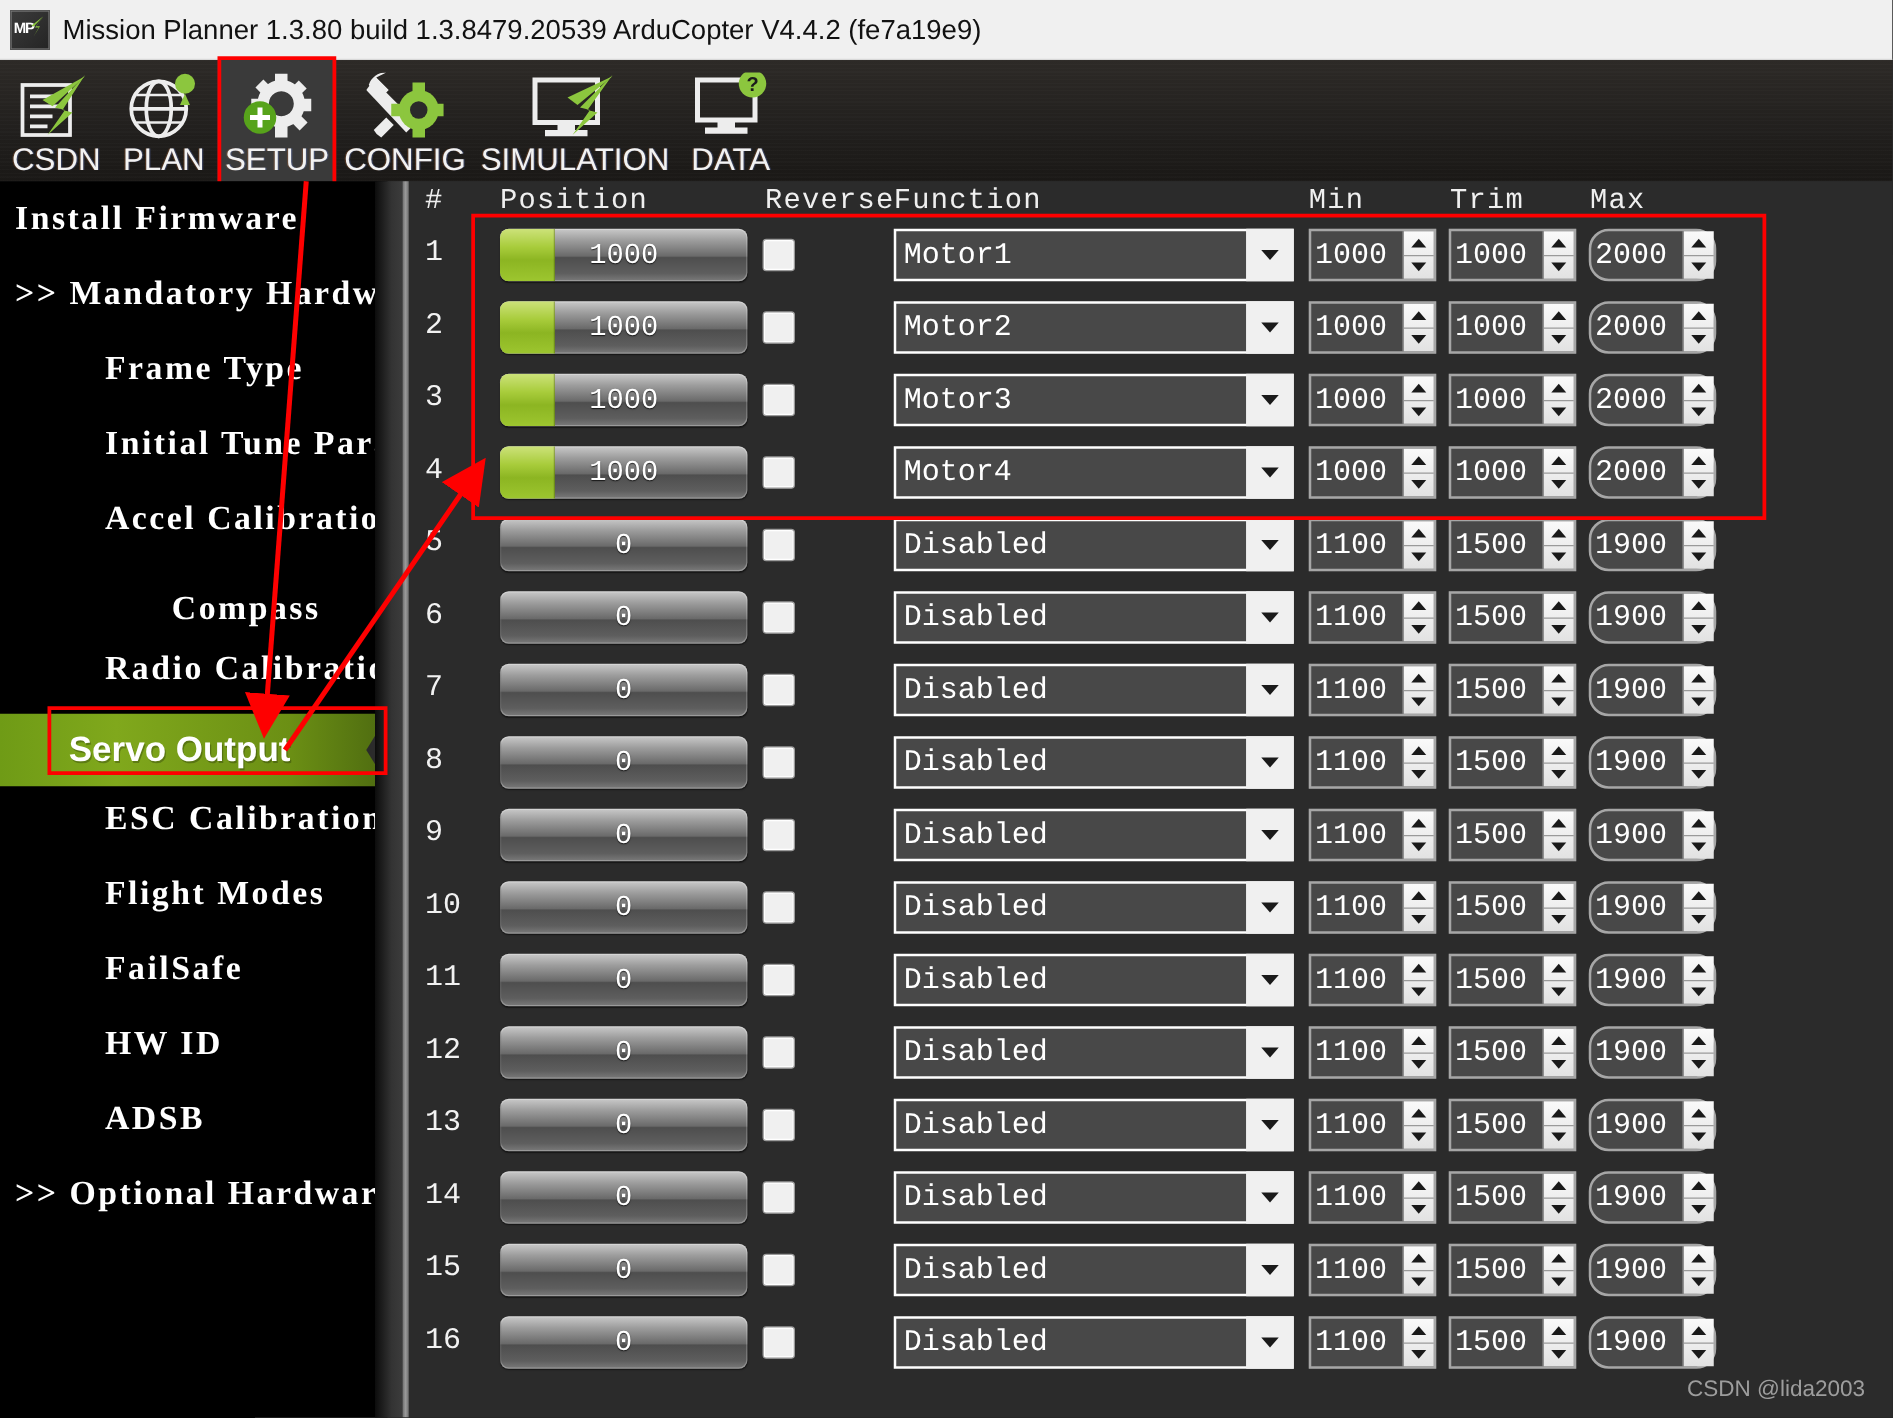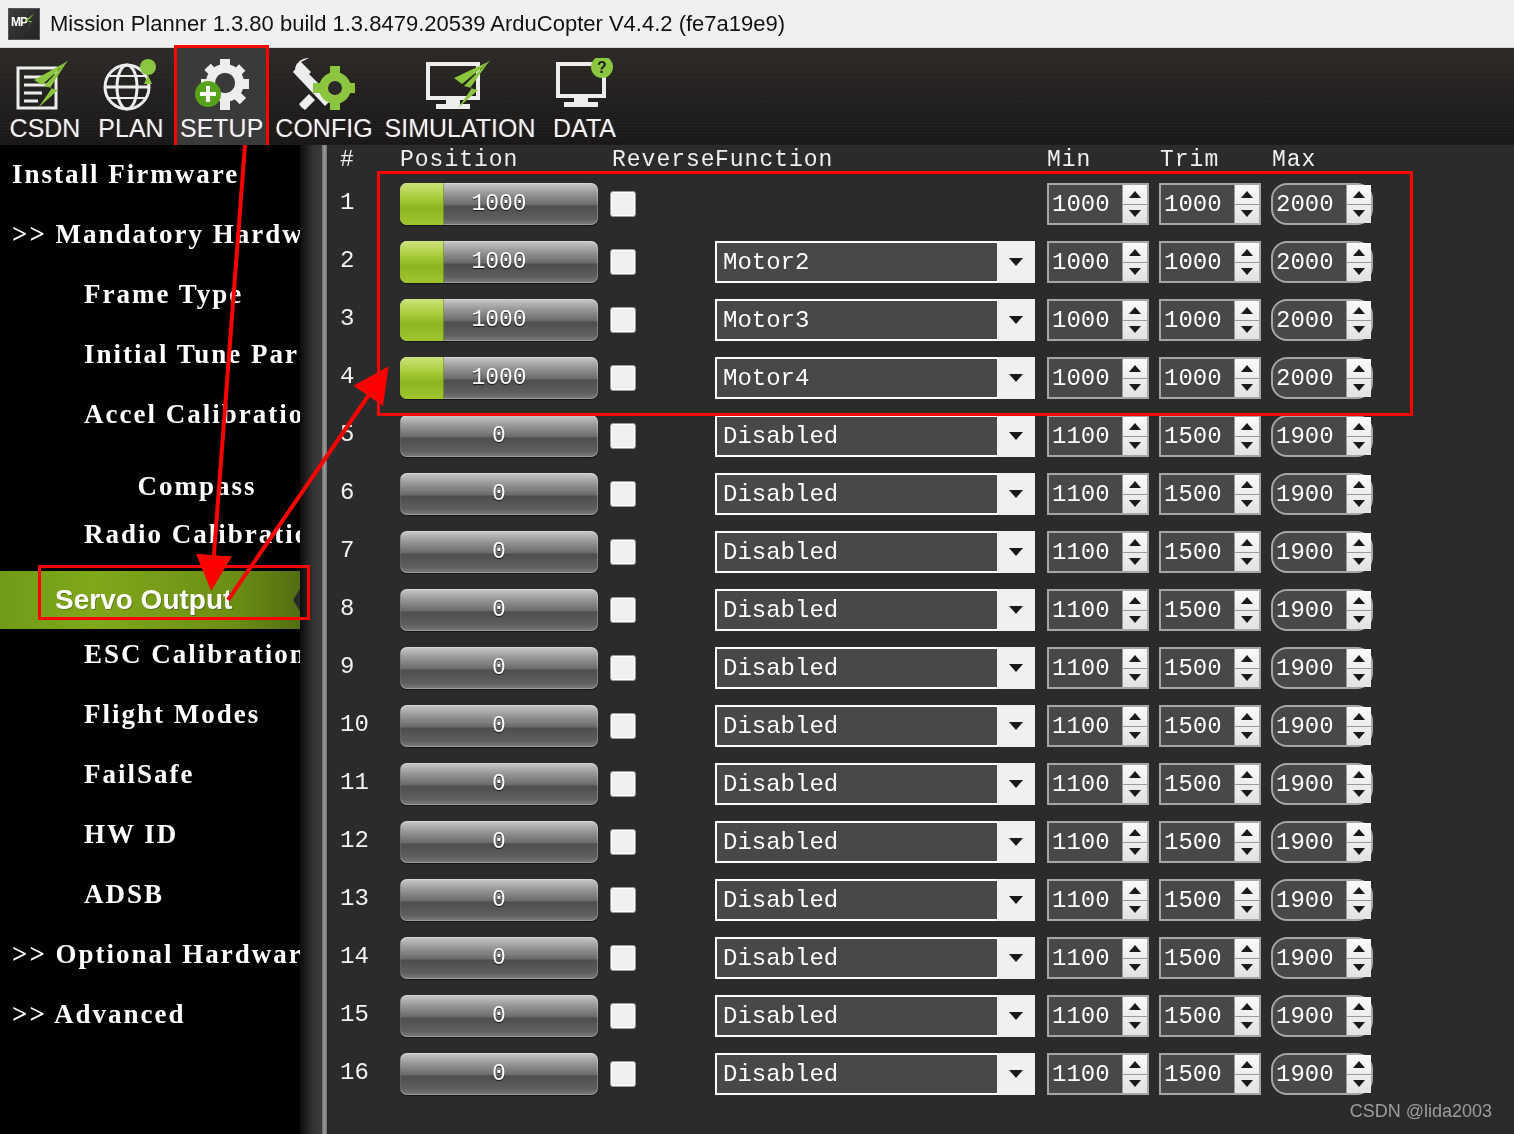--- a/index.html
+++ b/index.html
@@ -368,23 +368,20 @@
       </div>
       <div class="side-item lvl1" style="top: 660px;">
         <span class="lbl">HW ID</span>
       </div>
       <div class="side-item lvl1" style="top: 720px;">
         <span class="lbl">ADSB</span>
       </div>
       <div class="side-item lvl0" style="top: 780px;">
         <span class="lbl">&gt;&gt; Optional Hardware</span>
       </div>
-      <div class="side-item lvl0" style="top: 840px;">
-        <span class="lbl">&gt;&gt; Advanced</span>
-      </div>
     </div>
   <div id="sidebar-shade"></div>
   <div id="sel-box"></div>
 
   <div id="content">
     <div id="scroll-rail"></div>
 
     <div class="hdr" style="left:18px">#</div>
     <div class="hdr" style="left:78px">Position</div>
     <div class="hdr" style="left:290px">Reverse</div>
@@ -394,20 +391,26 @@
     <div class="hdr" style="left:950px">Max</div>
 
     <div id="rows">
         <div class="row" style="top: 30px;">
           <div class="cell-num">1</div>
           <div class="posbar">
             <div class="fill" style="width:22%"></div>
             <div class="val">1000</div>
           </div>
           <div class="chk"></div>
+          <div class="combo">
+            <div class="txt">Motor1</div>
+            <div class="arrow">
+              <i></i>
+            </div>
+          </div>
           <div class="spin min">
             <div class="v">1000</div>
             <div class="btns">
               <b>
                 <i></i>
               </b>
               <b>
                 <i></i>
               </b>
             </div>

